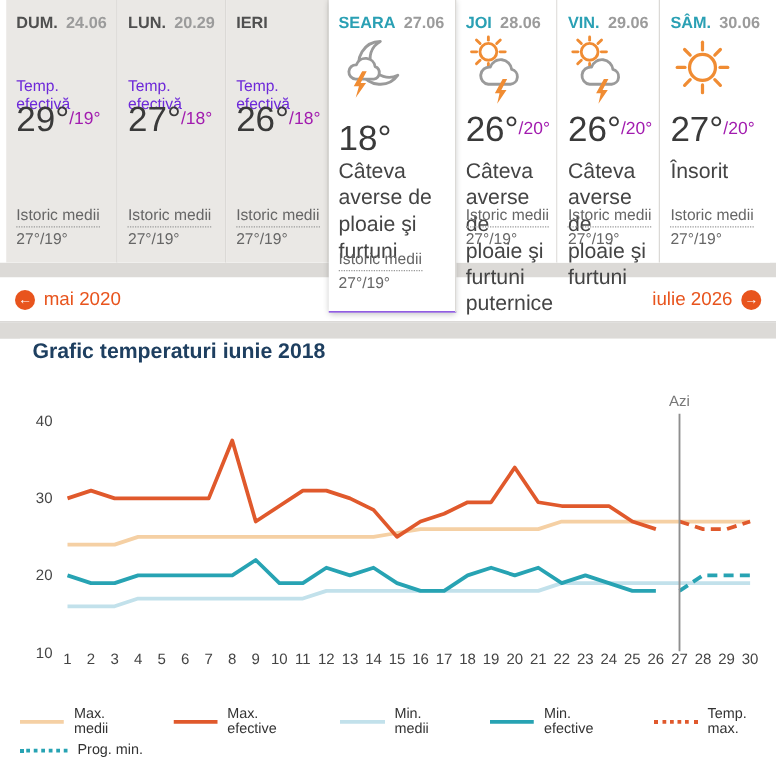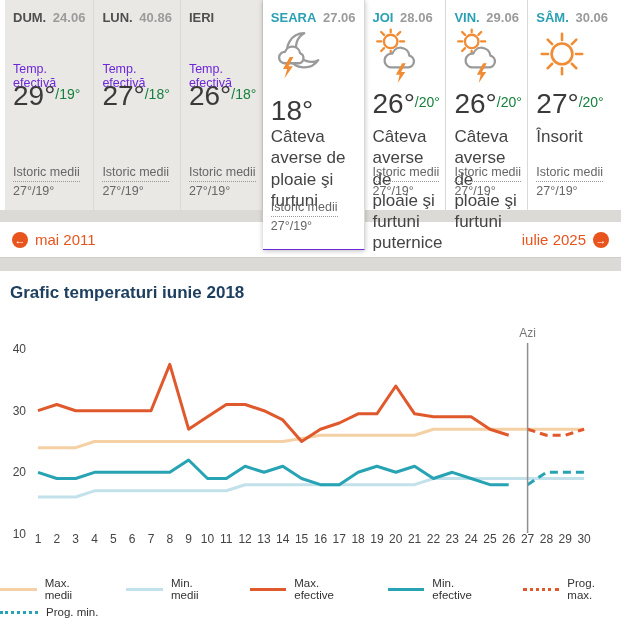--- a/index.html
+++ b/index.html
@@ -16,36 +16,36 @@
   .card.active{background:#fff;height:250px;border-bottom:1px solid #6d28d9;box-shadow:0 1px 5px rgba(0,0,0,.25);z-index:3;}
   .card-head{white-space:nowrap;font-size:13px;}
   .day{font-weight:bold;color:#4f4f4f;}
   .card.future .day,.card.active .day{color:#2aa0b4;}
   .date{font-weight:bold;color:#9b9b9b;margin-left:3px;}
   .temp-label{position:absolute;top:62px;left:8px;font-size:12.5px;color:#6d28d9;}
   .big-temp{position:absolute;top:80px;left:8px;color:#3a3a3a;white-space:nowrap;}
   .card.active .big-temp{top:95px;}
   .card.future .big-temp{top:88px;}
   .big-temp .hi{font-size:28px;}
-  .big-temp .lo{font-size:14px;color:#15803d;vertical-align:6px;}
+  .big-temp .lo{font-size:14px;color:#a21caf;vertical-align:6px;}
   .wicon{position:absolute;top:28px;left:8px;width:52px;height:56px;}
   .wicon svg{width:52px;height:56px;}
   .desc{position:absolute;top:126px;left:8px;right:5px;font-size:17px;line-height:1.25;color:#444;}
   .istoric{position:absolute;bottom:10px;left:8px;font-size:12.5px;color:#666;line-height:1.45;z-index:2;}
   .card.active .istoric{bottom:14px;}
   .istoric-link{display:inline-block;border-bottom:1px dotted #999;cursor:pointer;}
   
   .strip{background:#dcdad7;}
   .strip.s1{height:12px;}
   .strip.s2{height:13px;}
   .month-nav{height:35px;background:#fff;border-bottom:1px solid #cfcdca;display:flex;align-items:center;justify-content:space-between;padding:0 12px;}
   .nav-link{display:flex;align-items:center;gap:7px;color:#e8541d;font-size:15px;cursor:pointer;}
   .nav-circle{width:16px;height:16px;border-radius:50%;background:#e8541d;color:#fff;font-size:11px;line-height:16px;text-align:center;flex:0 0 16px;}
   
-  .chart-section{background:#fff;padding-top:12px;}
+  .chart-section{background:#fff;margin-left:16px;}
   .chart-title{margin:0 0 0 10px;font-size:17px;font-weight:bold;color:#1e3f60;}
   #chart-svg{display:block;margin-top:24px;}
   #chart-svg text{font-family:"Liberation Sans",sans-serif;}
   #chart-svg text.tick{font-size:12px;fill:#444;}
   #chart-svg text.azi{font-size:12px;fill:#777;}
   .legend{margin-top:4px;}
   .legend-row{display:flex;justify-content:space-between;gap:28px;margin-top:5px;font-size:11.5px;color:#333;}
   .legend-item{display:flex;align-items:center;gap:8px;}
   .swatch{width:38px;height:0;}
 </style>
@@ -63,21 +63,21 @@
     <div class="big-temp"><span class="hi">29°</span><span class="lo">/19°</span></div>
     <div class="istoric">
       <div class="istoric-link">Istoric medii</div>
       <div>27°/19°</div>
     </div>
   </div>
 
   <div class="card past">
     <div class="card-head">
       <span class="day">LUN.</span>
-      <span class="date">40.86</span>
+      <span class="date">20.29</span>
     </div>
     <div class="temp-label">Temp. efectivă</div>
     <div class="big-temp"><span class="hi">27°</span><span class="lo">/18°</span></div>
     <div class="istoric">
       <div class="istoric-link">Istoric medii</div>
       <div>27°/19°</div>
     </div>
   </div>
 
   <div class="card past">
@@ -193,24 +193,24 @@
     </div>
   </div>
 
 </div>
 
 <div class="strip s1"></div>
 
 <div class="month-nav">
   <div class="nav-link">
     <span class="nav-circle">←</span>
-    <span>mai 2011</span>
+    <span>mai 2020</span>
   </div>
   <div class="nav-link">
-    <span>iulie 2025</span>
+    <span>iulie 2026</span>
     <span class="nav-circle">→</span>
   </div>
 </div>
 
 <div class="strip s2"></div>
 
 <div class="chart-section">
   <h1 class="chart-title">Grafic temperaturi iunie 2018</h1>
   <svg id="chart-svg" width="621" height="245">
       <text x="26" y="211" text-anchor="end" class="tick">10</text>
@@ -256,34 +256,34 @@
       <line x1="527.6" y1="16" x2="527.6" y2="206" stroke="#8f8f8f" stroke-width="1.5"></line>
       <text x="527.6" y="10" text-anchor="middle" class="azi">Azi</text>
     </svg>
   <div class="legend">
     <div class="legend-row" id="legend-row-1">
         <div class="legend-item">
           <div class="swatch" style="border-top: 3px solid rgb(245, 208, 164);"></div>
           <span>Max. medii</span>
         </div>
         <div class="legend-item">
+          <div class="swatch" style="border-top: 3px solid rgb(224, 89, 44);"></div>
+          <span>Max. efective</span>
+        </div>
+        <div class="legend-item">
           <div class="swatch" style="border-top: 3px solid rgb(194, 225, 235);"></div>
           <span>Min. medii</span>
         </div>
         <div class="legend-item">
-          <div class="swatch" style="border-top: 3px solid rgb(224, 89, 44);"></div>
-          <span>Max. efective</span>
-        </div>
-        <div class="legend-item">
           <div class="swatch" style="border-top: 3px solid rgb(39, 163, 179);"></div>
           <span>Min. efective</span>
         </div>
         <div class="legend-item">
           <div class="swatch" style="border-top: 3px dotted rgb(224, 89, 44);"></div>
-          <span>Prog. max.</span>
+          <span>Temp. max.</span>
         </div>
       </div>
     <div class="legend-row" id="legend-row-2">
         <div class="legend-item">
           <div class="swatch" style="border-top: 3px dotted rgb(39, 163, 179);"></div>
           <span>Prog. min.</span>
         </div>
       </div>
   </div>
 </div>

